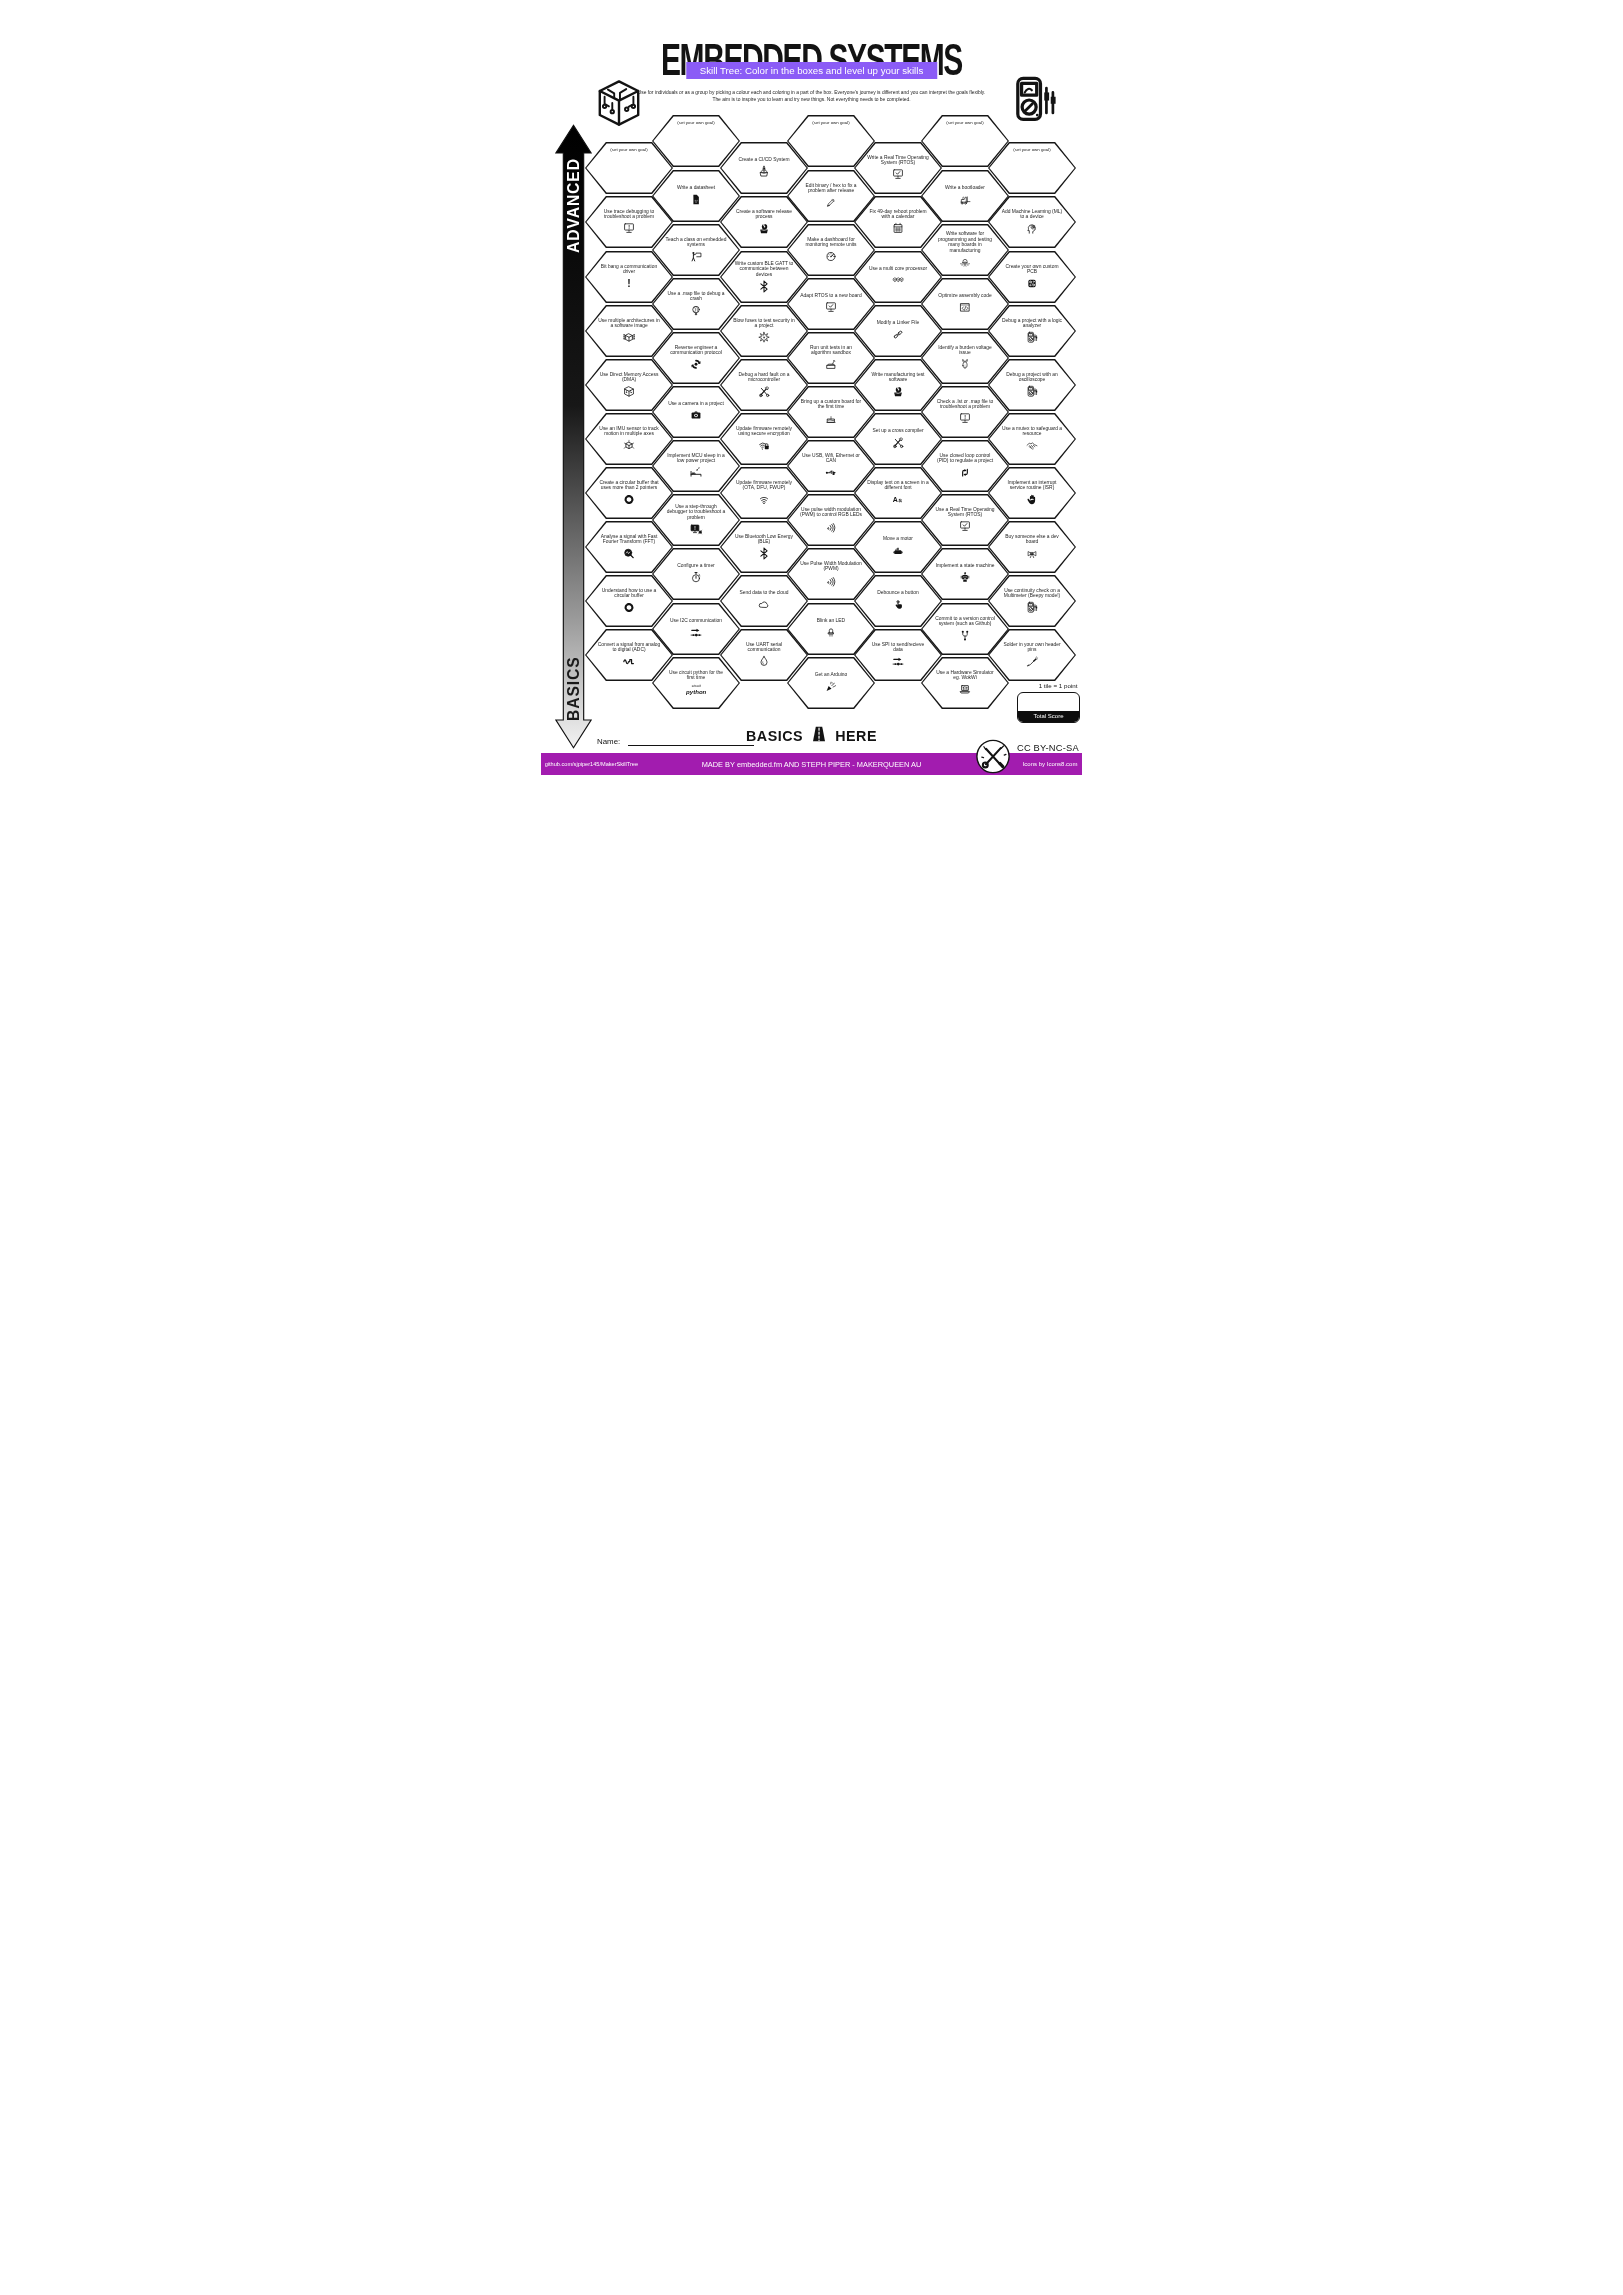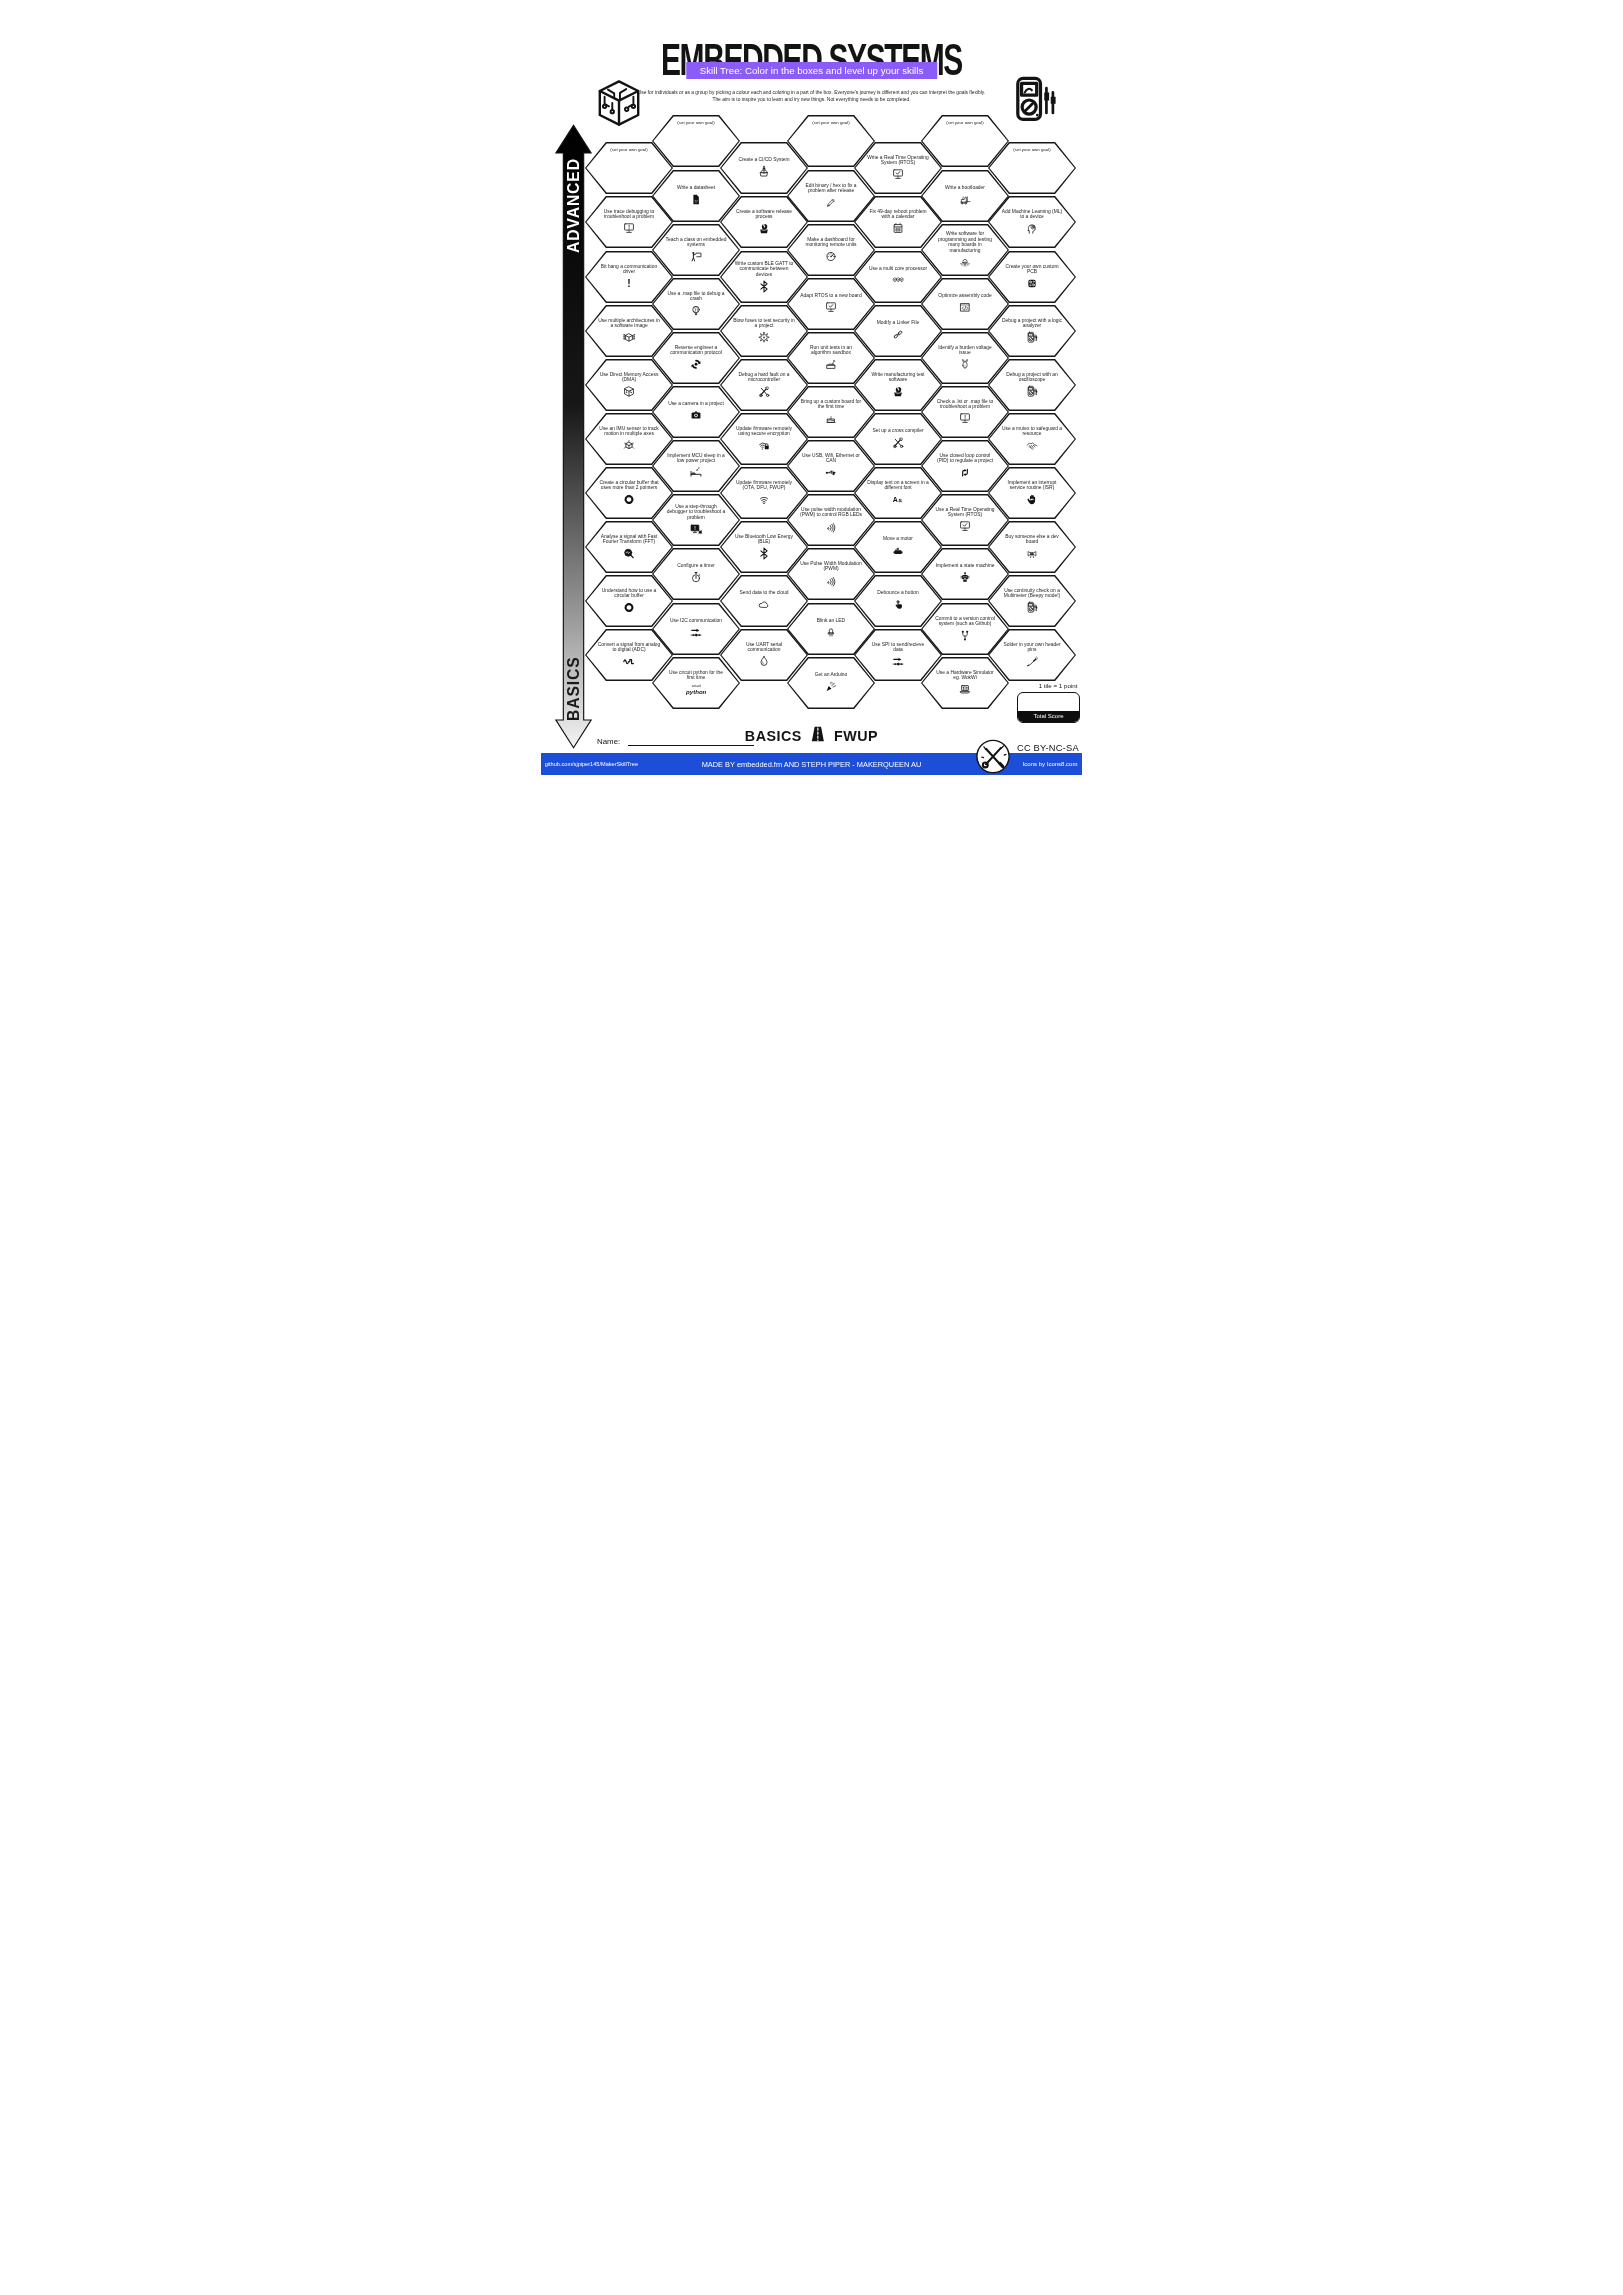--- a/index.html
+++ b/index.html
@@ -37,21 +37,21 @@
              gap:5.6px;font-size:14.3px;font-weight:700;letter-spacing:0.5px;}
   .namerow{position:absolute;left:56px;top:727px;font-size:7.9px;display:flex;align-items:flex-start;gap:8px;}
   .nameline{display:inline-block;width:126px;border-bottom:0.9px solid #131313;height:8.3px;}
   .tilenote{position:absolute;right:4.6px;top:672px;font-size:6.2px;}
   .scorebox{position:absolute;left:476px;top:682px;width:63px;height:30.5px;border:1.4px solid #131313;
             border-radius:6px;background:#fff;overflow:hidden;box-sizing:border-box;}
   .scorebar{position:absolute;left:0;right:0;bottom:0;height:10.2px;background:#0d0d0d;color:#fff;
             font-size:6px;display:flex;align-items:center;justify-content:center;}
   .ccbadge{position:absolute;left:433px;top:729px;z-index:5;}
   .cclabel{position:absolute;left:476px;top:733px;font-size:9.3px;letter-spacing:0.2px;}
-  .footer{position:absolute;left:0;top:743px;width:541px;height:22px;background:#1d4ed8;color:#fff;
+  .footer{position:absolute;left:0;top:743px;width:541px;height:22px;background:#a21caf;color:#fff;
           display:flex;align-items:center;}
   .f-left{position:absolute;left:3.7px;font-size:5.6px;}
   .f-center{position:absolute;left:50%;transform:translateX(-50%);font-size:7.4px;white-space:nowrap;}
   .f-right{position:absolute;right:4.6px;font-size:6px;}
 </style>
 </head>
 <body>
 
 <div class="page">
 
@@ -1136,21 +1136,21 @@
     </div>
 
   <div class="starthere">
     <span>BASICS</span>
     <span><svg viewBox="0 0 100 100" width="21" height="20" aria-hidden="true">
           <g fill="none" stroke="#131313" stroke-width="6" stroke-linecap="round" stroke-linejoin="round">
             <path d="M34 14h32l14 72H20z" fill="#131313" stroke="none"></path>
             <path d="M50 20v62" stroke="#fff" stroke-width="6" stroke-dasharray="11 9"></path>
           </g>
         </svg></span>
-    <span>FWUP</span>
+    <span>HERE</span>
   </div>
 
   <div class="namerow">
     <span>Name:</span>
     <span class="nameline"></span>
   </div>
 
   <div class="tilenote">1 tile = 1 point</div>
   <div class="scorebox">
     <div class="scorebar">Total Score</div>

